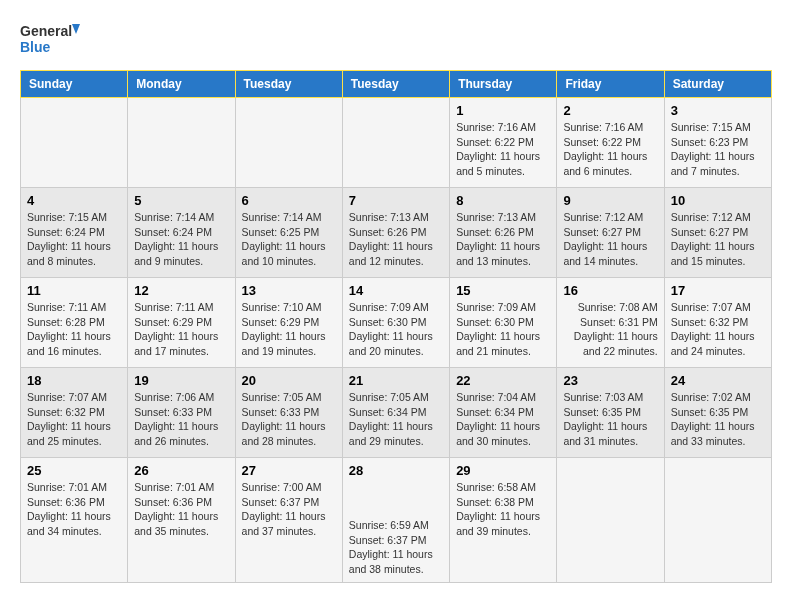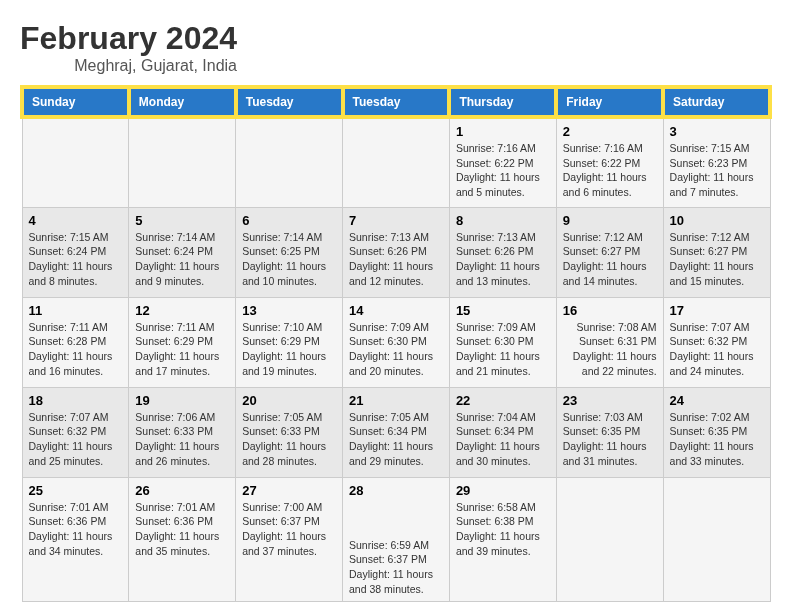--- a/index.html
+++ b/index.html
@@ -40,21 +40,21 @@
     }
     thead tr {
       background-color: #2878c8;
       color: white;
     }
     thead th {
       padding: 6px 8px;
       text-align: left;
       font-weight: bold;
       font-size: 12px;
-      border: 4px solid #fde047;
+      border: 1px solid #fde047;
     }
     tbody tr {
       vertical-align: top;
     }
     tbody td {
       border: 1px solid #ccc;
       padding: 5px 6px;
       min-height: 80px;
       height: 90px;
     }
@@ -76,23 +76,26 @@
       font-size: 10.5px;
     }
     .empty-cell {
       background-color: inherit;
     }
   </style>
 </head>
 <body>
 
 <div class="header-area">
-  <div class="title-area">
-    <div class="main-title">February 2024</div>
-    <div class="sub-title">Meghraj, Gujarat, India</div>
+  <div class="logo">
+    <svg width="60" height="40" viewBox="0 0 60 40" xmlns="http://www.w3.org/2000/svg">
+      <text x="0" y="16" font-size="14" font-weight="bold" fill="#333" font-family="Arial">General</text>
+      <text x="0" y="32" font-size="14" font-weight="bold" fill="#2878c8" font-family="Arial">Blue</text>
+      <polygon points="52,4 60,4 56,14" fill="#2878c8"></polygon>
+    </svg>
   </div>
 </div>
 
 <table>
   <thead>
     <tr>
     <th>Sunday</th>
         <th>Monday</th>
         <th>Tuesday</th>
         <th>Tuesday</th>

